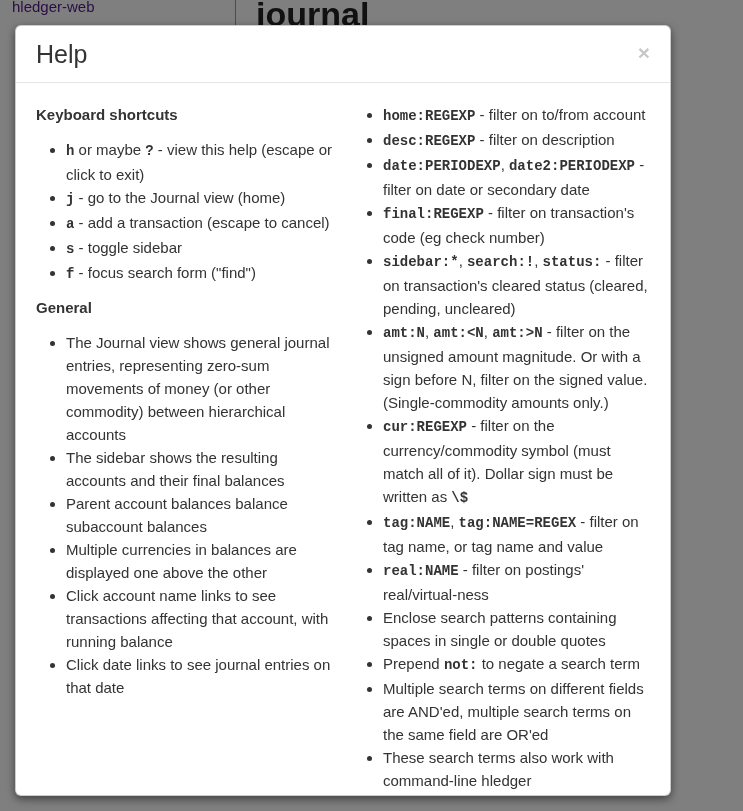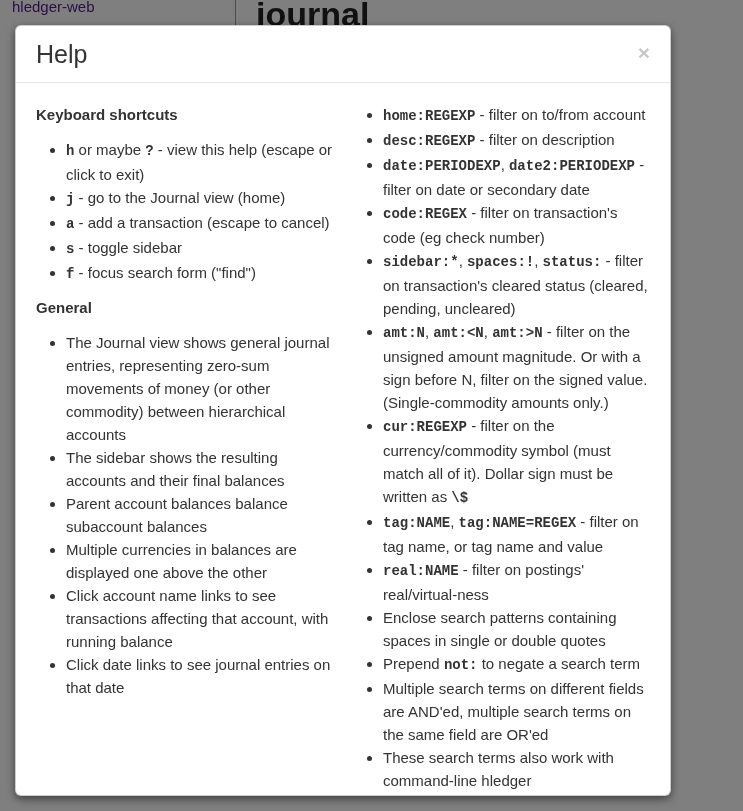--- a/index.html
+++ b/index.html
@@ -128,22 +128,22 @@
           <li>Multiple currencies in balances are displayed one above the other</li>
           <li>Click account name links to see transactions affecting that account, with running balance</li>
           <li>Click date links to see journal entries on that date</li>
         </ul>
       </div>
     <div class="help-col">
         <ul>
           <li><code>home:REGEXP</code> - filter on to/from account</li>
           <li><code>desc:REGEXP</code> - filter on description</li>
           <li><code>date:PERIODEXP</code>, <code>date2:PERIODEXP</code> - filter on date or secondary date</li>
-          <li><code>code:REGEX</code> - filter on transaction's code (eg check number)</li>
-          <li><code>sidebar:*</code>, <code>spaces:!</code>, <code>status:</code> - filter on transaction's cleared status (cleared, pending, uncleared)</li>
+          <li><code>final:REGEXP</code> - filter on transaction's code (eg check number)</li>
+          <li><code>sidebar:*</code>, <code>search:!</code>, <code>status:</code> - filter on transaction's cleared status (cleared, pending, uncleared)</li>
           <li><code>amt:N</code>, <code>amt:&lt;N</code>, <code>amt:&gt;N</code> - filter on the unsigned amount magnitude. Or with a sign before N, filter on the signed value. (Single-commodity amounts only.)</li>
           <li><code>cur:REGEXP</code> - filter on the currency/commodity symbol (must match all of it). Dollar sign must be written as <code>\$</code></li>
           <li><code>tag:NAME</code>, <code>tag:NAME=REGEX</code> - filter on tag name, or tag name and value</li>
           <li><code>real:NAME</code> - filter on postings' real/virtual-ness</li>
           <li>Enclose search patterns containing spaces in single or double quotes</li>
           <li>Prepend <code>not:</code> to negate a search term</li>
           <li>Multiple search terms on different fields are AND'ed, multiple search terms on the same field are OR'ed</li>
           <li>These search terms also work with command-line hledger</li>
         </ul>
       </div>

